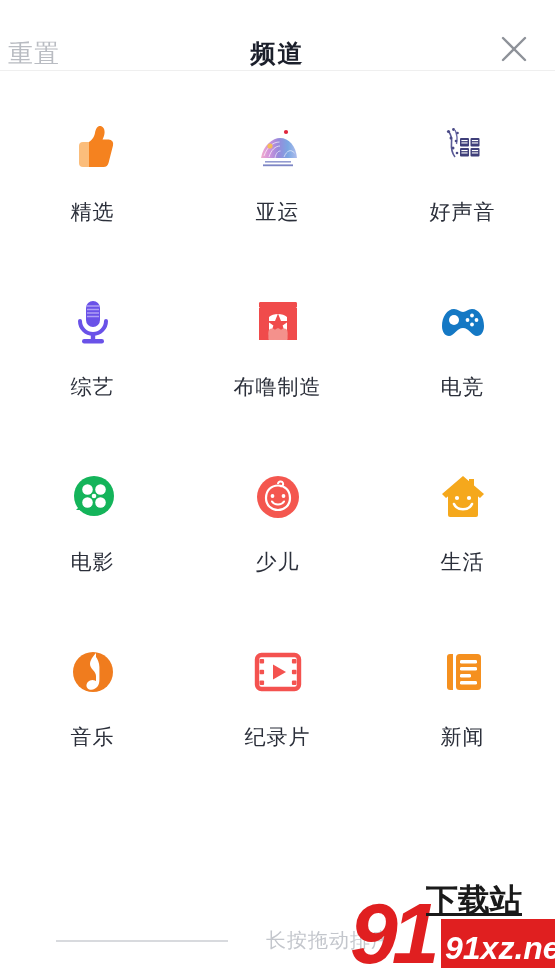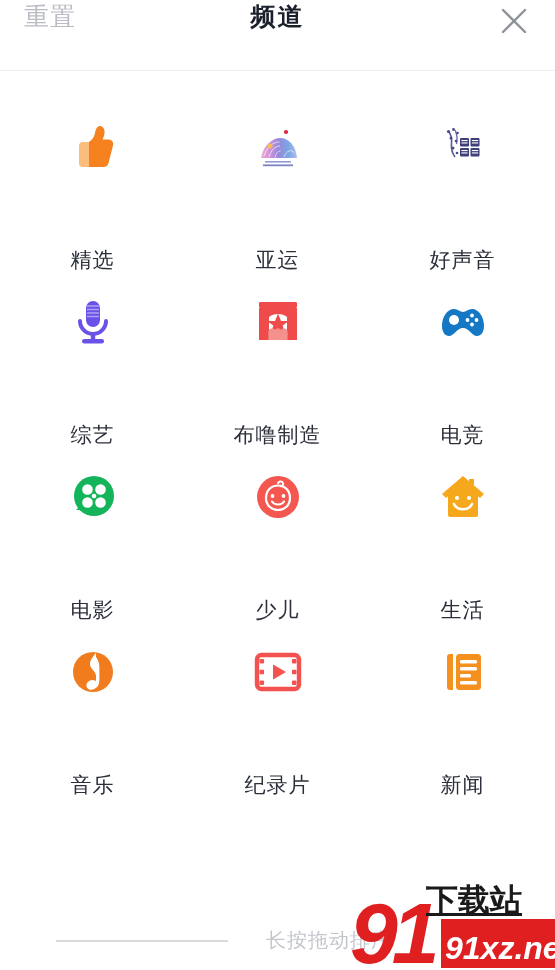--- a/index.html
+++ b/index.html
@@ -12,23 +12,23 @@
     font-family: "Liberation Sans", "DejaVu Sans", sans-serif;
     background: #ffffff;
     position: relative;
   }
 
   
   .header {
     height: 70px;
     width: 100%;
     display: flex;
-    align-items: flex-start;
+    align-items: flex-end;
     justify-content: space-between;
-    padding: 0 20px 0 22px;
+    padding: 0 20px 0 6px;
     background: #ffffff;
     position: relative;
   }
   .reset-btn {
     font-size: 25px;
     color: #b9bcc2;
     letter-spacing: 1px;
     background: none;
     border: none;
     font-family: inherit;
@@ -68,21 +68,20 @@
     row-gap: 0;
   }
   .channel-item {
     height: 175px;
     display: flex;
     flex-direction: column;
     align-items: center;
     justify-content: flex-start;
     cursor: pointer;
     user-select: none;
-    gap: 48px;
   }
   .icon-box {
     width: 56px;
     height: 56px;
     display: flex;
     align-items: center;
     justify-content: center;
     margin-bottom: 26px;
   }
   .icon-box svg { display: block; }

